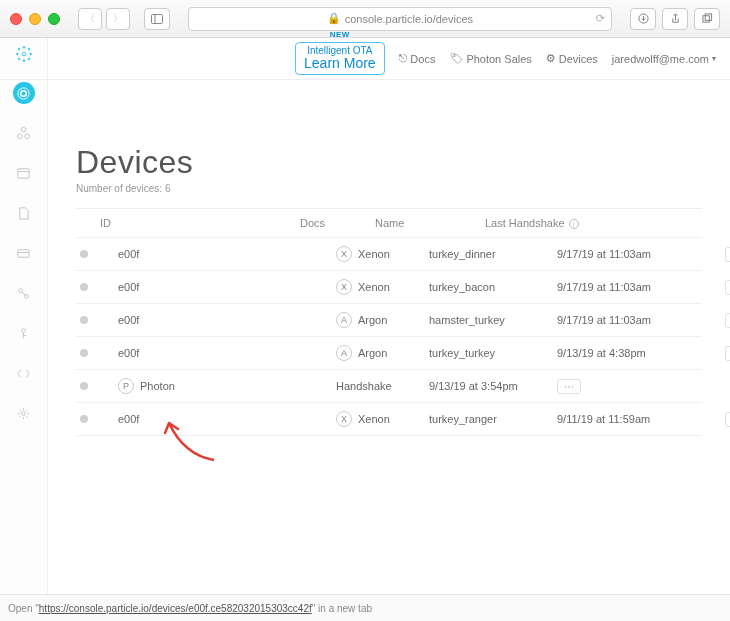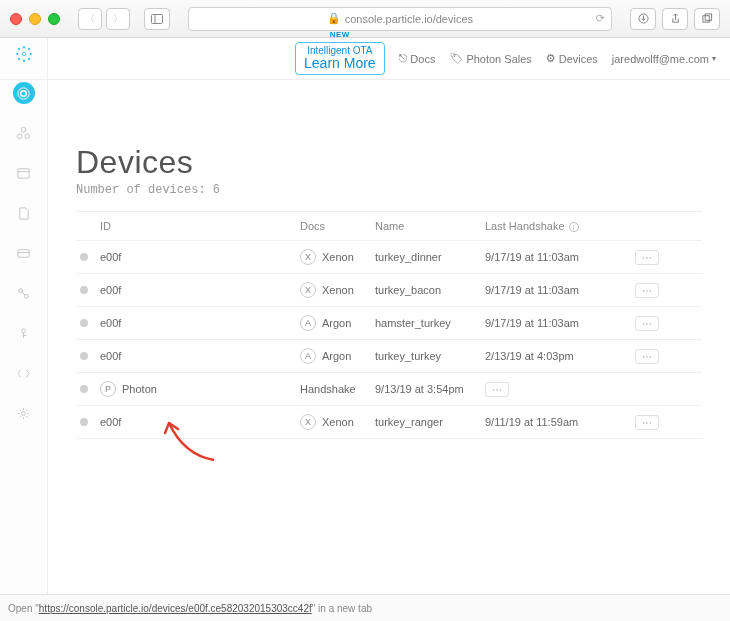--- a/index.html
+++ b/index.html
@@ -32,25 +32,25 @@
 
 .sidebar{position:absolute; top:38px; bottom:27px; left:0; width:48px; background:#fdfdfd; border-right:1px solid #eee; padding-top:6px; display:flex; flex-direction:column; align-items:center; gap:18px;}
 .sidebar .logo{width:20px; height:20px; color:#29c5e6;}
 .sidebar .sicon{width:22px;height:22px; display:flex;align-items:center;justify-content:center; color:#c3c3c3; border-radius:50%;}
 .sidebar .sicon.active{background:#29c5e6; color:#fff;}
 .sidebar .sicon svg{width:15px;height:15px;}
 
 
 .content{position:absolute; left:48px; top:80px; right:0; bottom:27px; padding:22px 28px; color:#555;}
 h1{font-weight:300; font-size:32px; color:#555; letter-spacing:0.5px;margin-top:42px;}
-.sub{font-size:12px; color:#999; margin-top:2px;font-family:Liberation Mono, monospace;}
+.sub{font-size:10px; color:#999; margin-top:2px;}
 .table{margin-top:14px; border-top:1px solid #eee;}
 .thead,.trow{display:grid; grid-template-columns: 20px 200px 75px 110px 150px 28px; align-items:center; font-size:11px; padding:8px 4px; border-bottom:1px solid #f0f0f0;}
 .thead{color:#888;}
-.trow{color:#666;}
+.trow{color:#666;gap:18px;}
 .status-dot{width:8px;height:8px;border-radius:50%;background:#d0d0d0;display:inline-block;}
 .typebadge{width:16px;height:16px;border:1px solid #ccc;border-radius:50%;display:inline-flex;align-items:center;justify-content:center;font-size:9px;color:#888;margin-right:6px;}
 .actions{border:1px solid #e0e0e0;border-radius:3px;padding:1px 6px;color:#999;font-size:10px;line-height:1;}
 .typecell{display:flex;align-items:center;}
 .info-i{display:inline-block; width:10px;height:10px; border:1px solid #bbb; border-radius:50%; font-size:7px; text-align:center; line-height:9px; color:#bbb; margin-left:4px;}
 
 
 .arrow{position:absolute; left:116px; top:335px; width:60px; height:50px; pointer-events:none;}
 
 
@@ -237,21 +237,21 @@
           <div class="typecell"><span class="typebadge">A</span>Argon</div>
           <div>hamster_turkey</div>
           <div>9/17/19 at 11:03am</div>
           <div><span class="actions">⋯</span></div>
         </div>
         <div class="trow">
           <div><span class="status-dot"></span></div>
           <div>e00f</div>
           <div class="typecell"><span class="typebadge">A</span>Argon</div>
           <div>turkey_turkey</div>
-          <div>2/13/19 at 4:03pm</div>
+          <div>9/13/19 at 4:38pm</div>
           <div><span class="actions">⋯</span></div>
         </div>
         <div class="trow">
           <div><span class="status-dot"></span></div>
           <div class="typecell"><span class="typebadge">P</span>Photon</div>
           <div>Handshake</div>
           <div>9/13/19 at 3:54pm</div>
           <div><span class="actions">⋯</span></div>
         </div>
         <div class="trow">

